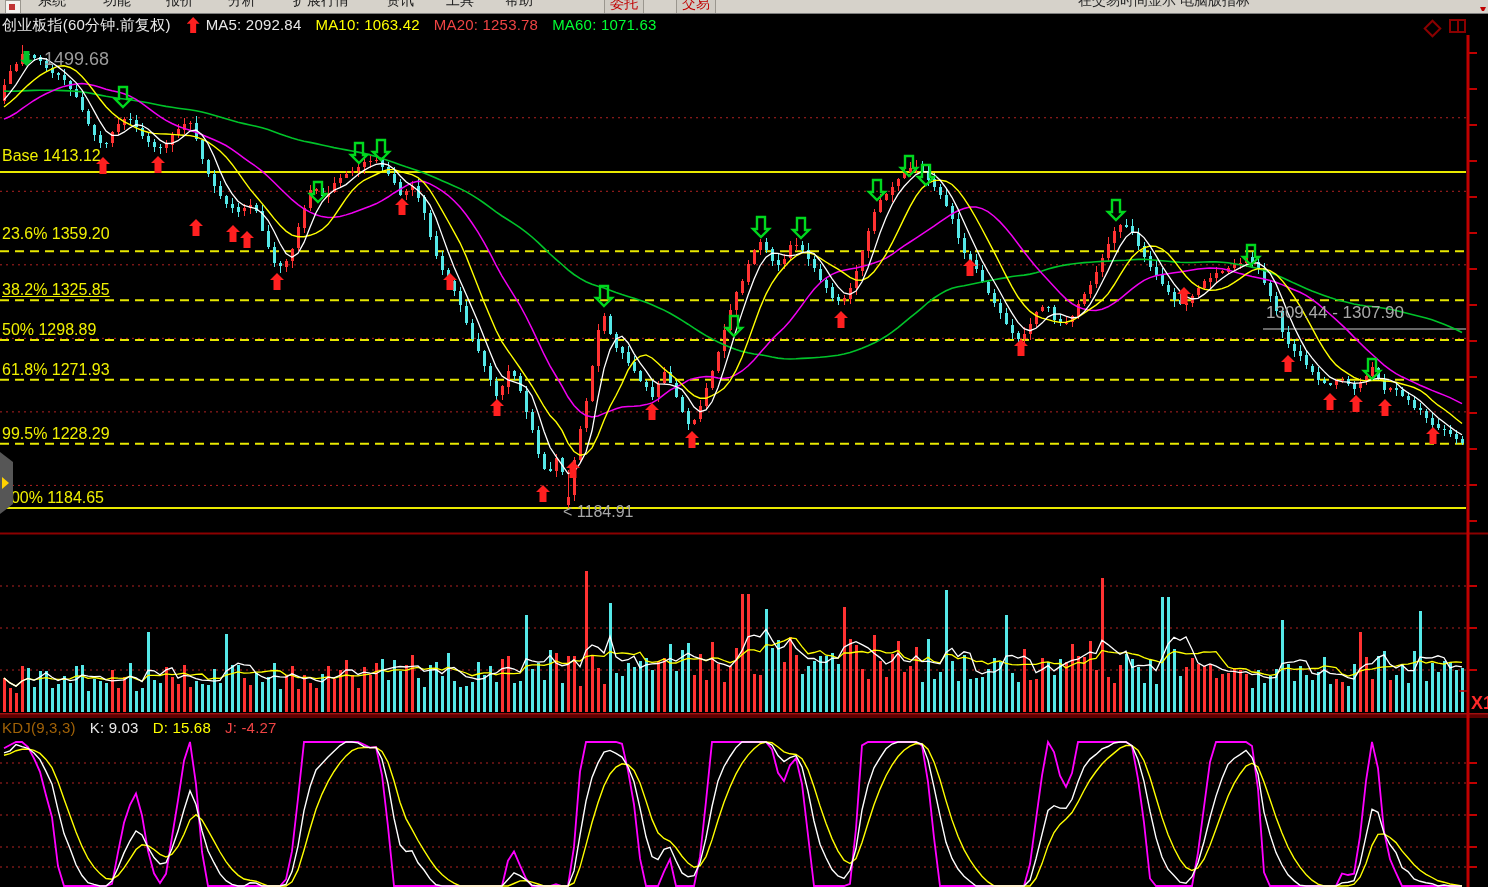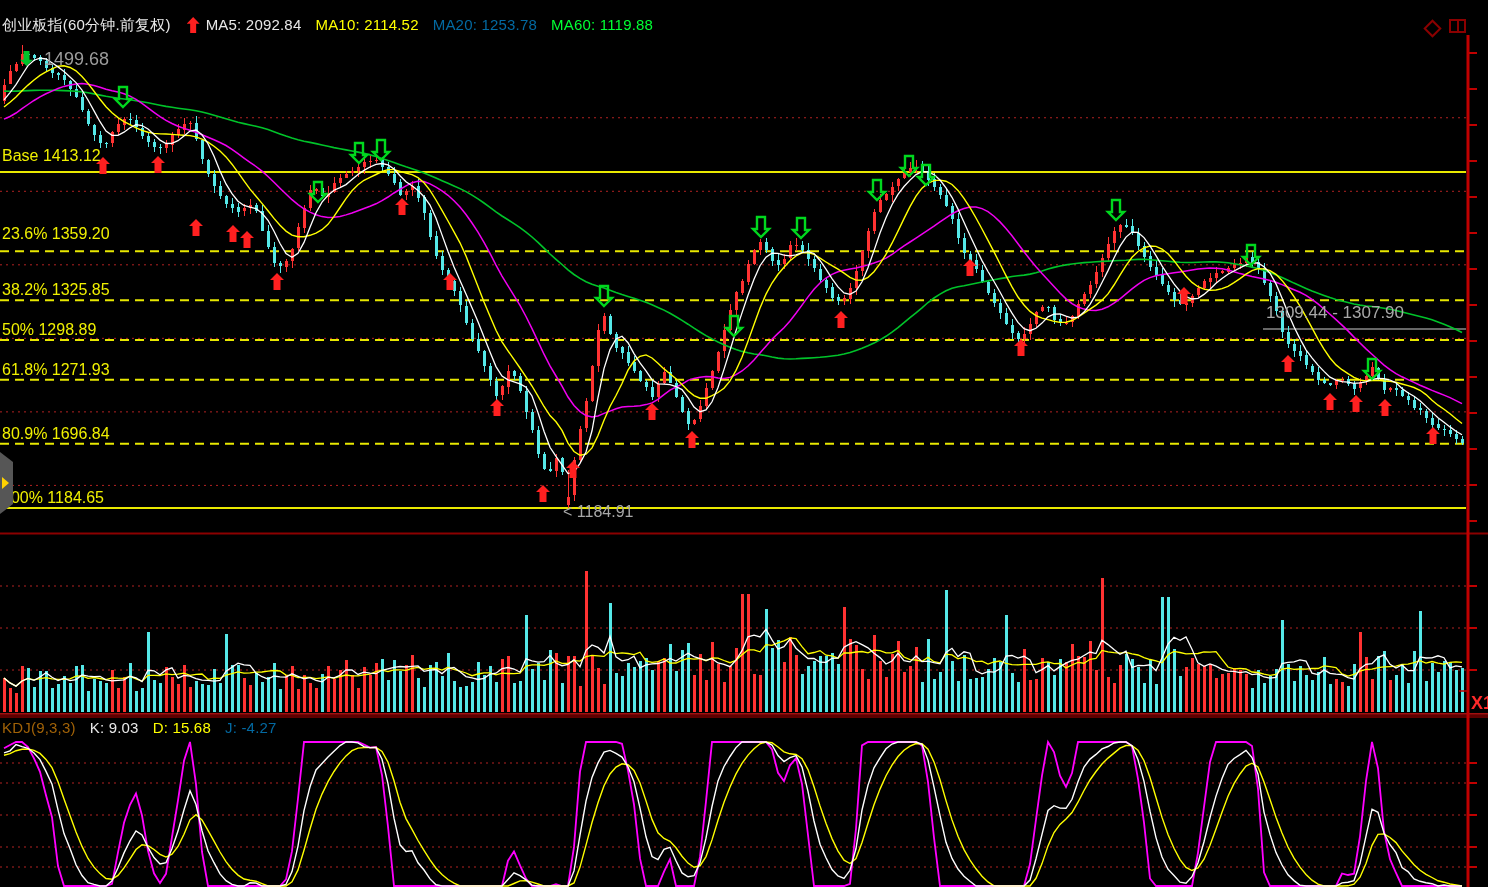--- a/index.html
+++ b/index.html
@@ -11,21 +11,21 @@
   .menu-item{position:absolute;top:-8px;font-size:14px;color:#1a1a1a;white-space:nowrap;cursor:default;}
   .menu-item.hot{color:#c00000;border:1px solid #9a968e;background:#d0ccc4;padding:0 5px;top:-6px;}
   #menu-logo{position:absolute;left:5px;top:0;width:14px;height:12px;background:#f4f2ee;
              border:1px solid #9a968e;}
   #menu-logo i{position:absolute;left:3px;top:3px;width:6px;height:6px;background:#c03434;}
   #menu-right-text{position:absolute;top:-8px;left:1078px;font-size:14px;color:#2a2a2a;white-space:nowrap;}
   #menu-right-mark{position:absolute;left:1480px;top:2px;width:8px;height:9px;color:#c00000;font-size:12px;overflow:hidden;}
   
   .titlerow{position:absolute;left:2px;white-space:nowrap;font-size:15px;letter-spacing:0.2px;}
   .titlerow span{margin-right:14px;}
-  .c-white{color:#e8e8e8;} .c-yellow{color:#ffff00;} .c-magenta{color:#0369a1;}
+  .c-white{color:#e8e8e8;} .c-yellow{color:#ffff00;} .c-magenta{color:#ef4444;}
   .c-green{color:#00ff33;} .c-gray{color:#a16207;}
   #main-title-row{top:16px;}
   #vol-title-row{top:537px;}
   #kdj-title-row{top:719px;}
   .arrow-up-ico{display:inline-block;width:13px;height:16px;margin:0 6px 0 2px;vertical-align:-3px;
       background:#ff2020;clip-path:polygon(50% 0,100% 42%,73% 42%,73% 100%,27% 100%,27% 42%,0 42%);}
   
   #corner-icons{position:absolute;right:22px;top:19px;}
   #diamond-icon{display:inline-block;width:9px;height:9px;border:2px solid #8b0000;
                 transform:rotate(45deg);margin-right:10px;cursor:pointer;}
@@ -47,23 +47,40 @@
   #side-handle{position:absolute;left:0;top:452px;width:13px;height:62px;background:#565656;
       clip-path:polygon(0 0,100% 16%,100% 84%,0 100%);cursor:pointer;}
   #side-handle i{position:absolute;left:2px;top:25px;width:0;height:0;
       border-left:7px solid #ffd200;border-top:6px solid transparent;border-bottom:6px solid transparent;}
 </style>
 </head>
 <body>
 
 <div id="screen">
 
+  <div id="menubar">
+    <div id="menu-logo">
+        <i></i>
+      </div>
+    <span class="menu-item" style="left:38px">系统</span>
+    <span class="menu-item" style="left:103px">功能</span>
+    <span class="menu-item" style="left:166px">报价</span>
+    <span class="menu-item" style="left:228px">分析</span>
+    <span class="menu-item" style="left:293px">扩展行情</span>
+    <span class="menu-item" style="left:386px">资讯</span>
+    <span class="menu-item" style="left:446px">工具</span>
+    <span class="menu-item" style="left:505px">帮助</span>
+    <span class="menu-item hot" style="left:604px">委托</span>
+    <span class="menu-item hot" style="left:676px">交易</span>
+    <span id="menu-right-text">在交易时间显示 电脑版指标</span>
+    <span id="menu-right-mark">▾</span>
+  </div>
 
   <div class="titlerow" id="main-title-row">
-    <span class="c-white">创业板指(60分钟.前复权)</span><i class="arrow-up-ico"></i><span class="c-white">MA5: 2092.84</span><span class="c-yellow">MA10: 2114.52</span><span class="c-magenta">MA20: 1253.78</span><span class="c-green">MA60: 1119.88</span>
+    <span class="c-white">创业板指(60分钟.前复权)</span><i class="arrow-up-ico"></i><span class="c-white">MA5: 2092.84</span><span class="c-yellow">MA10: 1063.42</span><span class="c-magenta">MA20: 1253.78</span><span class="c-green">MA60: 1071.63</span>
   </div>
 
   <div id="corner-icons">
     <span id="diamond-icon"></span><span id="winsplit-icon"><i></i></span>
   </div>
 
   <svg id="chart-svg" width="1488" height="887">
       <line x1="0" y1="117.76464079999984" x2="1466" y2="117.76464079999984" stroke="#b22222" stroke-width="1" stroke-dasharray="2 4"></line>
       <line x1="0" y1="191.29414079999984" x2="1466" y2="191.29414079999984" stroke="#b22222" stroke-width="1" stroke-dasharray="2 4"></line>
       <line x1="0" y1="264.82364079999985" x2="1466" y2="264.82364079999985" stroke="#b22222" stroke-width="1" stroke-dasharray="2 4"></line>
@@ -891,24 +908,24 @@
       <line x1="1469" y1="763" x2="1477" y2="763" stroke="#c00000" stroke-width="2"></line>
       <line x1="1469" y1="783" x2="1477" y2="783" stroke="#c00000" stroke-width="2"></line>
       <line x1="1469" y1="815" x2="1477" y2="815" stroke="#c00000" stroke-width="2"></line>
       <line x1="1469" y1="847" x2="1477" y2="847" stroke="#c00000" stroke-width="2"></line>
       <line x1="1469" y1="867" x2="1477" y2="867" stroke="#c00000" stroke-width="2"></line>
       <line x1="1459" y1="691" x2="1468" y2="691" stroke="#c00000" stroke-width="1.5"></line>
     </svg>
 
   <div class="fib-label" id="fib-0" style="top: 147px;">Base 1413.12</div>
   <div class="fib-label" id="fib-1" style="top: 225px;">23.6% 1359.20</div>
-  <div class="fib-label" id="fib-2" style="top: 281.338px;">38.2% 1325.85</div>
+  <div class="fib-label" id="fib-2" style="top: 281.338px; text-decoration: underline;">38.2% 1325.85</div>
   <div class="fib-label" id="fib-3" style="top: 320.985px;">50% 1298.89</div>
   <div class="fib-label" id="fib-4" style="top: 360.633px;">61.8% 1271.93</div>
-  <div class="fib-label" id="fib-5" style="top: 424.809px;">80.9% 1696.84</div>
+  <div class="fib-label" id="fib-5" style="top: 424.809px;">99.5% 1228.29</div>
   <div class="fib-label" id="fib-6" style="top: 488.986px;">100% 1184.65</div>
 
   <div class="annot" id="ann-high">
     <i id="ann-high-icon"></i><span>1499.68</span>
   </div>
   <div class="annot" id="ann-gap">1309.44 - 1307.90</div>
   <div class="annot" id="ann-low">&lt; 1184.91</div>
 
 
   <div class="titlerow" id="kdj-title-row">

